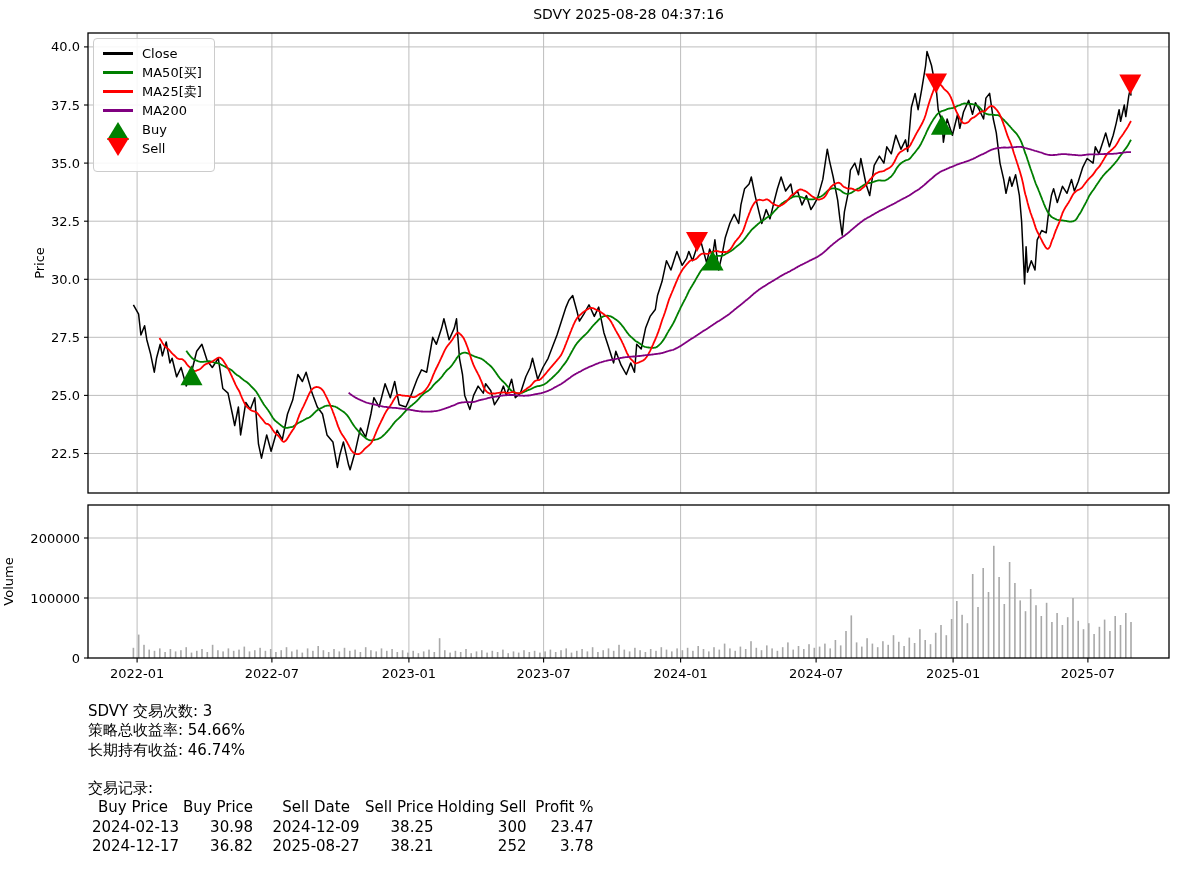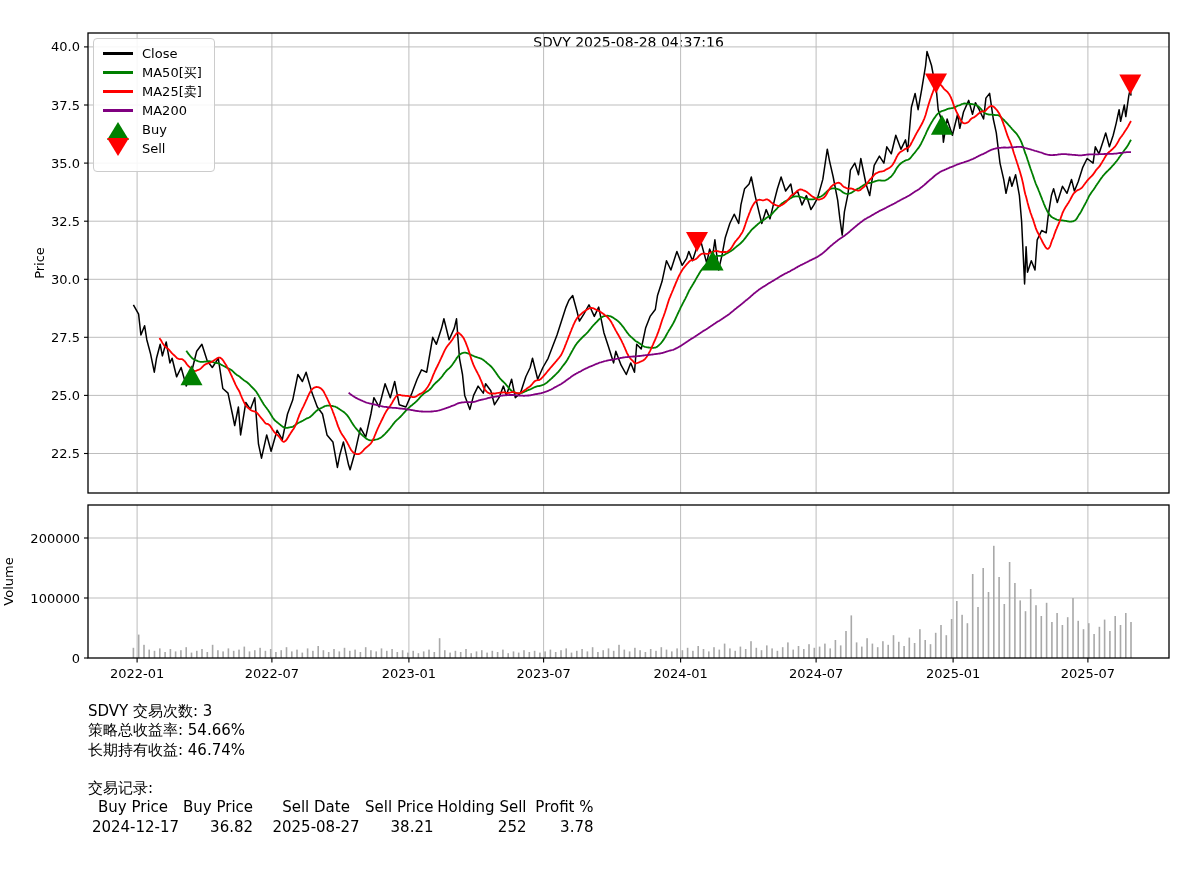--- a/index.html
+++ b/index.html
@@ -1,18 +1,18 @@
 <!DOCTYPE html>
 <html><head>
 <meta charset="utf-8">
 <style>
   html,body{margin:0;padding:0;background:#ffffff;}
   body{width:1180px;height:875px;font-family:"DejaVu Sans","Liberation Sans",sans-serif;color:#000;}
   .figure{position:relative;width:1180px;height:875px;background:#fff;overflow:hidden;}
-  .chart-title{position:absolute;left:88px;top:6px;width:1081px;text-align:center;font-size:14px;color:#000;margin-top:28px;}
+  .chart-title{position:absolute;left:88px;top:6px;width:1081px;text-align:center;font-size:14px;color:#000;}
   #chart-svg{position:absolute;left:0;top:0;}
   svg text{font-family:"DejaVu Sans","Liberation Sans",sans-serif;fill:#000;}
   .legend{position:absolute;left:93px;top:38px;background:rgba(255,255,255,0.88);border:1px solid #cccccc;border-radius:4px;padding:5px 12px 13px 8px;}
   .legend-item{display:flex;align-items:center;height:19px;}
   .legend-swatch{width:32px;display:flex;justify-content:center;align-items:center;margin-right:8px;flex:0 0 32px;}
   .legend-line{width:30px;height:2.5px;}
   .tri-up{width:0;height:0;border-left:11px solid transparent;border-right:11px solid transparent;border-bottom:18px solid #008000;margin-bottom:-3px;}
   .tri-down{width:0;height:0;border-left:11px solid transparent;border-right:11px solid transparent;border-top:18px solid #ff0000;margin-top:-3px;}
   .legend-label{font-size:13px;line-height:19px;white-space:nowrap;}
   .stats{position:absolute;left:88px;top:702px;font-size:15px;line-height:19.3px;}
@@ -381,20 +381,28 @@
             <th class="a-l c0">Buy Price</th>
             <th class="a-r c1">Buy Price</th>
             <th class="a-l c2">Sell Date</th>
             <th class="a-r c3">Sell Price</th>
             <th class="a-r c4">Holding Sell</th>
             <th class="a-r c5">Profit %</th>
           </tr>
         </thead>
       <tbody id="trades-body">
           <tr>
+            <td class="a-l c0">2024-02-13</td>
+            <td class="a-r c1">30.98</td>
+            <td class="a-l c2">2024-12-09</td>
+            <td class="a-r c3">38.25</td>
+            <td class="a-r c4">300</td>
+            <td class="a-r c5">23.47</td>
+          </tr>
+          <tr>
             <td class="a-l c0">2024-12-17</td>
             <td class="a-r c1">36.82</td>
             <td class="a-l c2">2025-08-27</td>
             <td class="a-r c3">38.21</td>
             <td class="a-r c4">252</td>
             <td class="a-r c5">3.78</td>
           </tr>
         </tbody>
     </table>
   </div>

